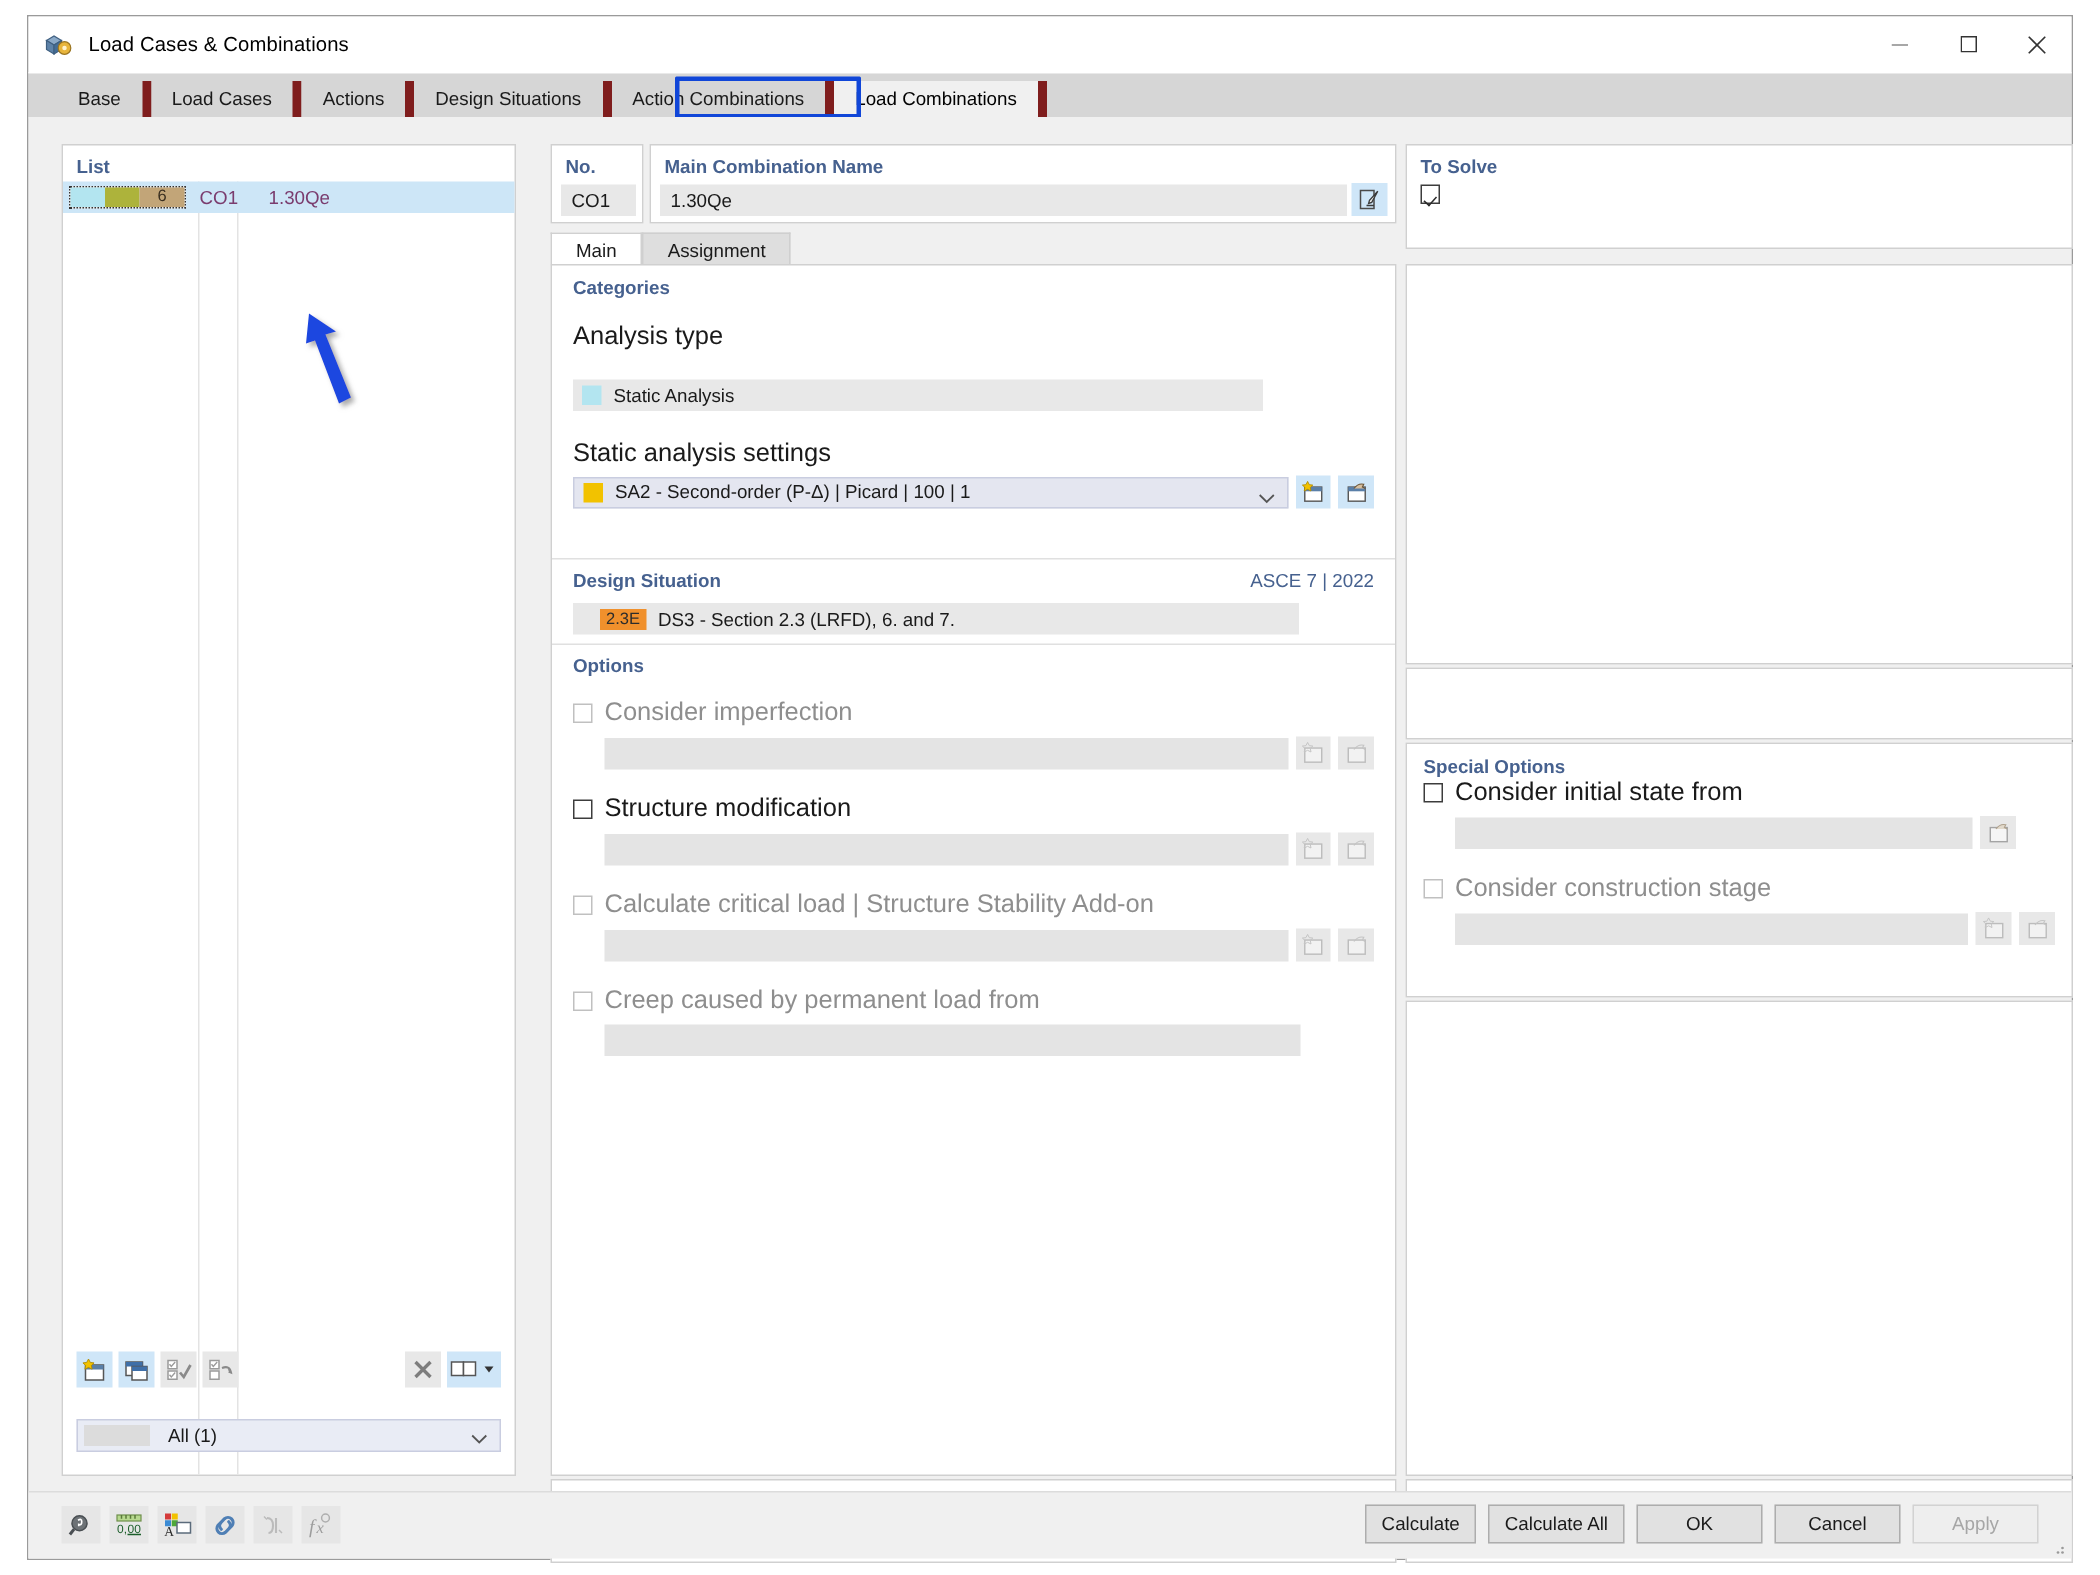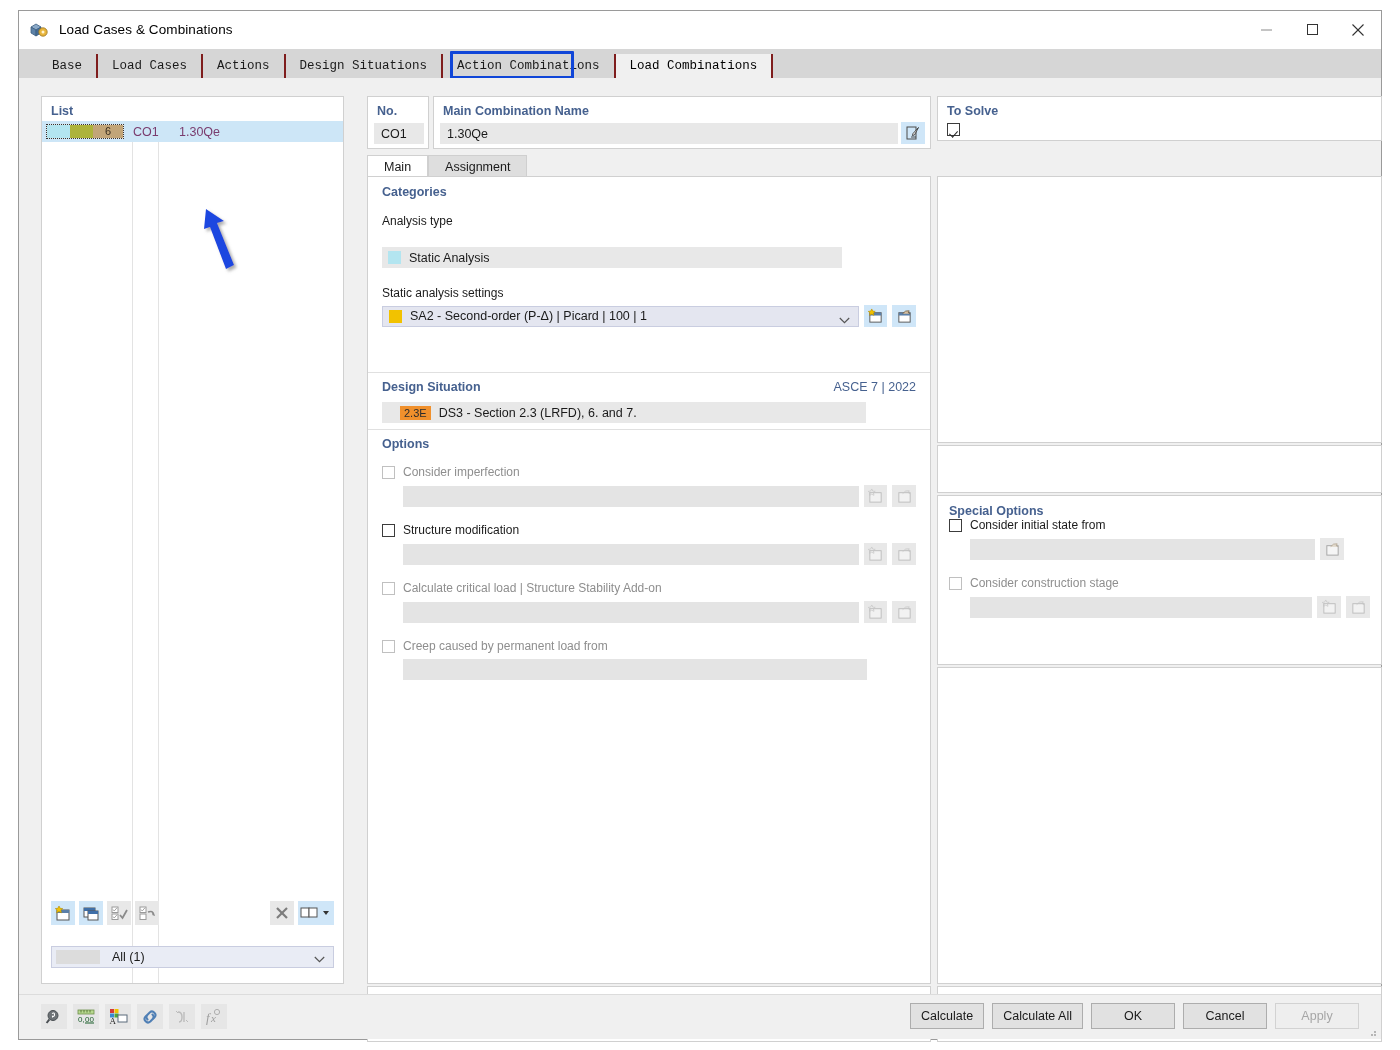--- a/index.html
+++ b/index.html
@@ -25,22 +25,22 @@
   .title-text{font-size:13.5px;color:#000;letter-spacing:.1px;}
   .win-btns{position:absolute;right:0;top:0;height:37px;display:flex;}
   .win-btn{width:46px;height:37px;display:flex;align-items:center;justify-content:center;}
   
   .tabstrip{
     height:30px;background:#d6d6d6;display:flex;align-items:flex-end;
     padding-left:19px;box-sizing:border-box;position:relative;
   }
   .tab{
     height:25px;line-height:25px;padding:0 14px;background:#d6d6d6;
-    font-size:12.5px;color:#1a1a1a;border-right:2px solid #7f1d1d;
-    box-sizing:border-box;cursor:default;font-family:Liberation Mono, monospace;
+    font-size:12.5px;color:#1a1a1a;border-right:6px solid #7f1d1d;
+    box-sizing:border-box;cursor:default;
   }
   .tab.active{background:#f0f0f0;color:#000;}
   .tab-highlight{
     position:absolute;left:431px;top:2px;width:124px;height:28px;
     border:3px solid #1046d8;box-sizing:border-box;border-radius:1px;pointer-events:none;
   }
   
   .content{position:absolute;left:0;top:67px;right:0;bottom:0;background:#f0f0f0;}
   .panel{background:#ffffff;border:1px solid #d0d0d0;box-sizing:border-box;position:absolute;}
   .hdr{color:#46618f;font-weight:bold;font-size:12.5px;}
@@ -76,21 +76,21 @@
   .filter-combo{
     position:absolute;left:9px;right:9px;bottom:15px;height:22px;background:#e9ecf5;
     border:1px solid #c9cde0;box-sizing:border-box;display:flex;align-items:center;
   }
   .filter-sw{width:44px;height:14px;background:#dcdcdc;margin-left:4px;}
   .filter-txt{margin-left:12px;font-size:12.5px;}
   .combo-arrow{position:absolute;right:8px;top:5px;}
   
   .no-panel{left:348px;top:18px;width:62px;height:53px;}
   .name-panel{left:414px;top:18px;width:498px;height:53px;}
-  .solve-panel{left:918px;top:18px;width:445px;height:45px;}
+  .solve-panel{left:918px;top:18px;width:445px;height:70px;}
   .fieldlabel{position:absolute;left:9px;top:7px;}
   .readonly-field{
     position:absolute;left:6px;top:26px;height:21px;background:#e8e8e8;
     display:flex;align-items:center;padding-left:7px;box-sizing:border-box;font-size:12.5px;
   }
   
   .innertabs{position:absolute;left:348px;top:77px;height:22px;display:flex;align-items:flex-end;}
   .itab{
     height:22px;line-height:22px;padding:0 16px;font-size:12.5px;background:#dedede;
     border:1px solid #cfcfcf;border-bottom:none;box-sizing:border-box;cursor:default;
@@ -99,21 +99,21 @@
   .main-panel{left:348px;top:98px;width:564px;height:808px;}
   .right-top{left:918px;top:98px;width:445px;height:267px;}
   .right-mid{left:918px;top:367px;width:445px;height:48px;}
   .right-opts{left:918px;top:417px;width:445px;height:170px;}
   .right-bot{left:918px;top:589px;width:445px;height:317px;}
   .cmt-panel{left:348px;top:908px;width:564px;height:56px;}
   .right-cmt{left:918px;top:908px;width:445px;height:56px;}
   
   .sec{position:absolute;left:0;right:0;}
   .sec-inner{position:relative;padding:0 14px;}
-  .lbl{font-size:12px;color:#1a1a1a;}
+  .lbl{font-size:17px;color:#1a1a1a;}
   .lbl.dis{color:#8e8e8e;}
   .valuebar{
     height:21px;background:#e8e8e8;display:flex;align-items:center;
     padding-left:6px;box-sizing:border-box;font-size:12.5px;
   }
   .chipsq{width:13px;height:13px;margin-right:8px;flex:none;}
   .combobar{
     height:21px;background:#e4e6f0;border:1px solid #c9cde0;box-sizing:border-box;
     display:flex;align-items:center;padding-left:6px;font-size:12.5px;position:relative;
   }

